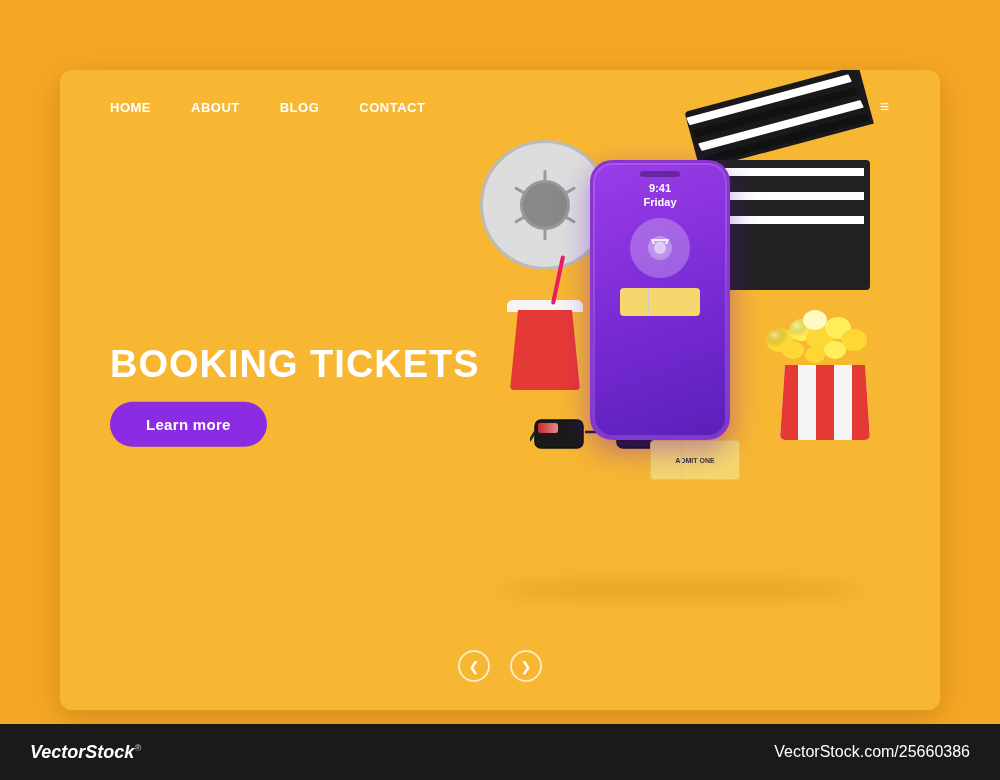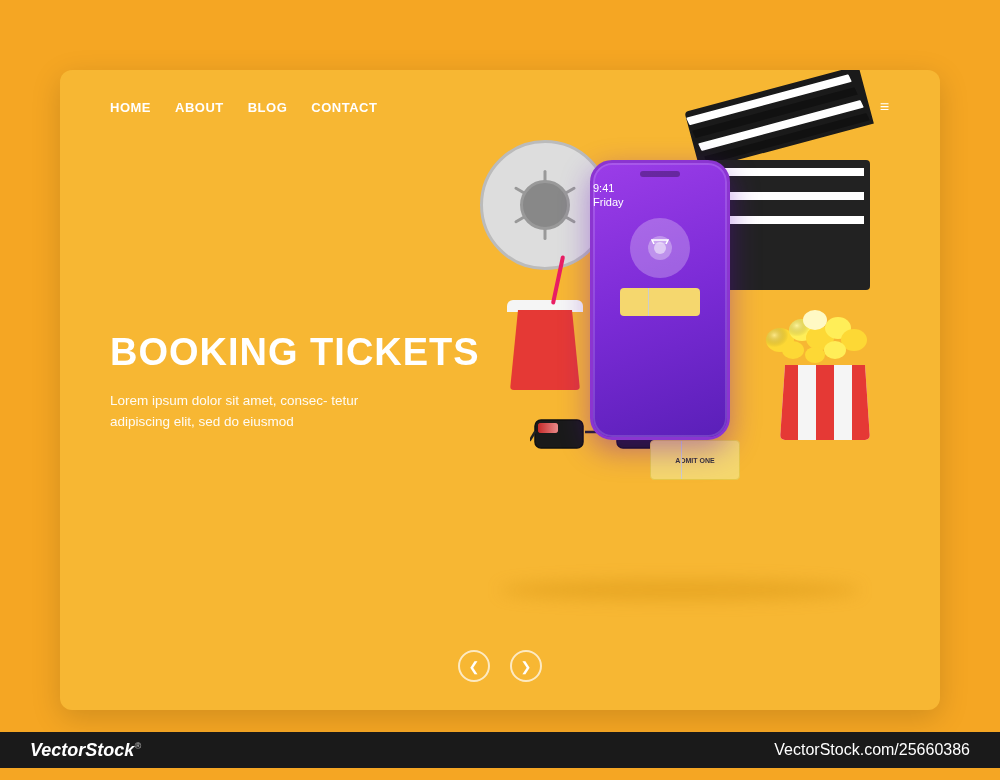--- a/index.html
+++ b/index.html
@@ -29,21 +29,21 @@
       position: relative;
       overflow: hidden;
       box-shadow: 0 8px 30px rgba(0,0,0,0.15);
     }
 
     
     .nav {
       display: flex;
       align-items: center;
       padding: 28px 50px 0 50px;
-      gap: 24px;
+      gap: 40px;
     }
     .nav-item {
       color: white;
       font-size: 13px;
       font-weight: 600;
       letter-spacing: 0.5px;
       cursor: pointer;
       text-transform: uppercase;
     }
     .nav-right {
@@ -207,23 +207,24 @@
       z-index: 10;
     }
     .phone-notch {
       width: 40px;
       height: 6px;
       background: rgba(0,0,0,0.3);
       border-radius: 3px;
       margin: 8px auto 4px;
     }
     .phone-time {
+      text-align: center;
       color: white;
       font-size: 11px;
-      font-weight: 400;
+      font-weight: 700;
       line-height: 1.3;
       margin-bottom: 6px;
     }
     .phone-camera-icon {
       width: 60px;
       height: 60px;
       background: rgba(255,255,255,0.25);
       border-radius: 50%;
       margin: 8px auto;
       display: flex;
@@ -365,28 +366,28 @@
       display: flex;
       align-items: center;
       justify-content: center;
       font-size: 13px;
       cursor: pointer;
     }
 
     
     .footer-bar {
       width: 1000px;
-      height: 36px;
+      height: 56px;
       background: #1a1a1a;
       display: flex;
       align-items: center;
       justify-content: space-between;
       padding: 0 30px;
       position: absolute;
-      bottom: 12px;
+      bottom: 0;
     }
     .footer-brand {
       color: white;
       font-size: 18px;
       font-weight: 700;
     }
     .footer-brand span {
       color: white;
       font-style: italic;
     }
@@ -425,22 +426,21 @@
       <span class="nav-item">BLOG</span>
       <span class="nav-item">CONTACT</span>
       <div class="nav-right">
         <span class="nav-play">▶</span>
         <span class="nav-hamburger">≡</span>
       </div>
     </nav>
 
     <div class="hero-left">
       <h1 class="hero-title">BOOKING TICKETS</h1>
-      <p class="hero-desc">Lorem ipsum dolor sit amet, consec-
-tetur adipiscing elit, sed do eiusmod</p>
+      <button class="learn-more-btn">Learn more</button>
     </div>
 
     <div class="hero-illustration">
 
       <div class="film-reel">
         <div class="reel-outer">
 
           <div class="reel-spoke" style="transform: translateX(-50%) translateY(-100%) rotate(0deg);"></div>
           <div class="reel-spoke" style="transform: translateX(-50%) translateY(-100%) rotate(60deg);"></div>
           <div class="reel-spoke" style="transform: translateX(-50%) translateY(-100%) rotate(120deg);"></div>

